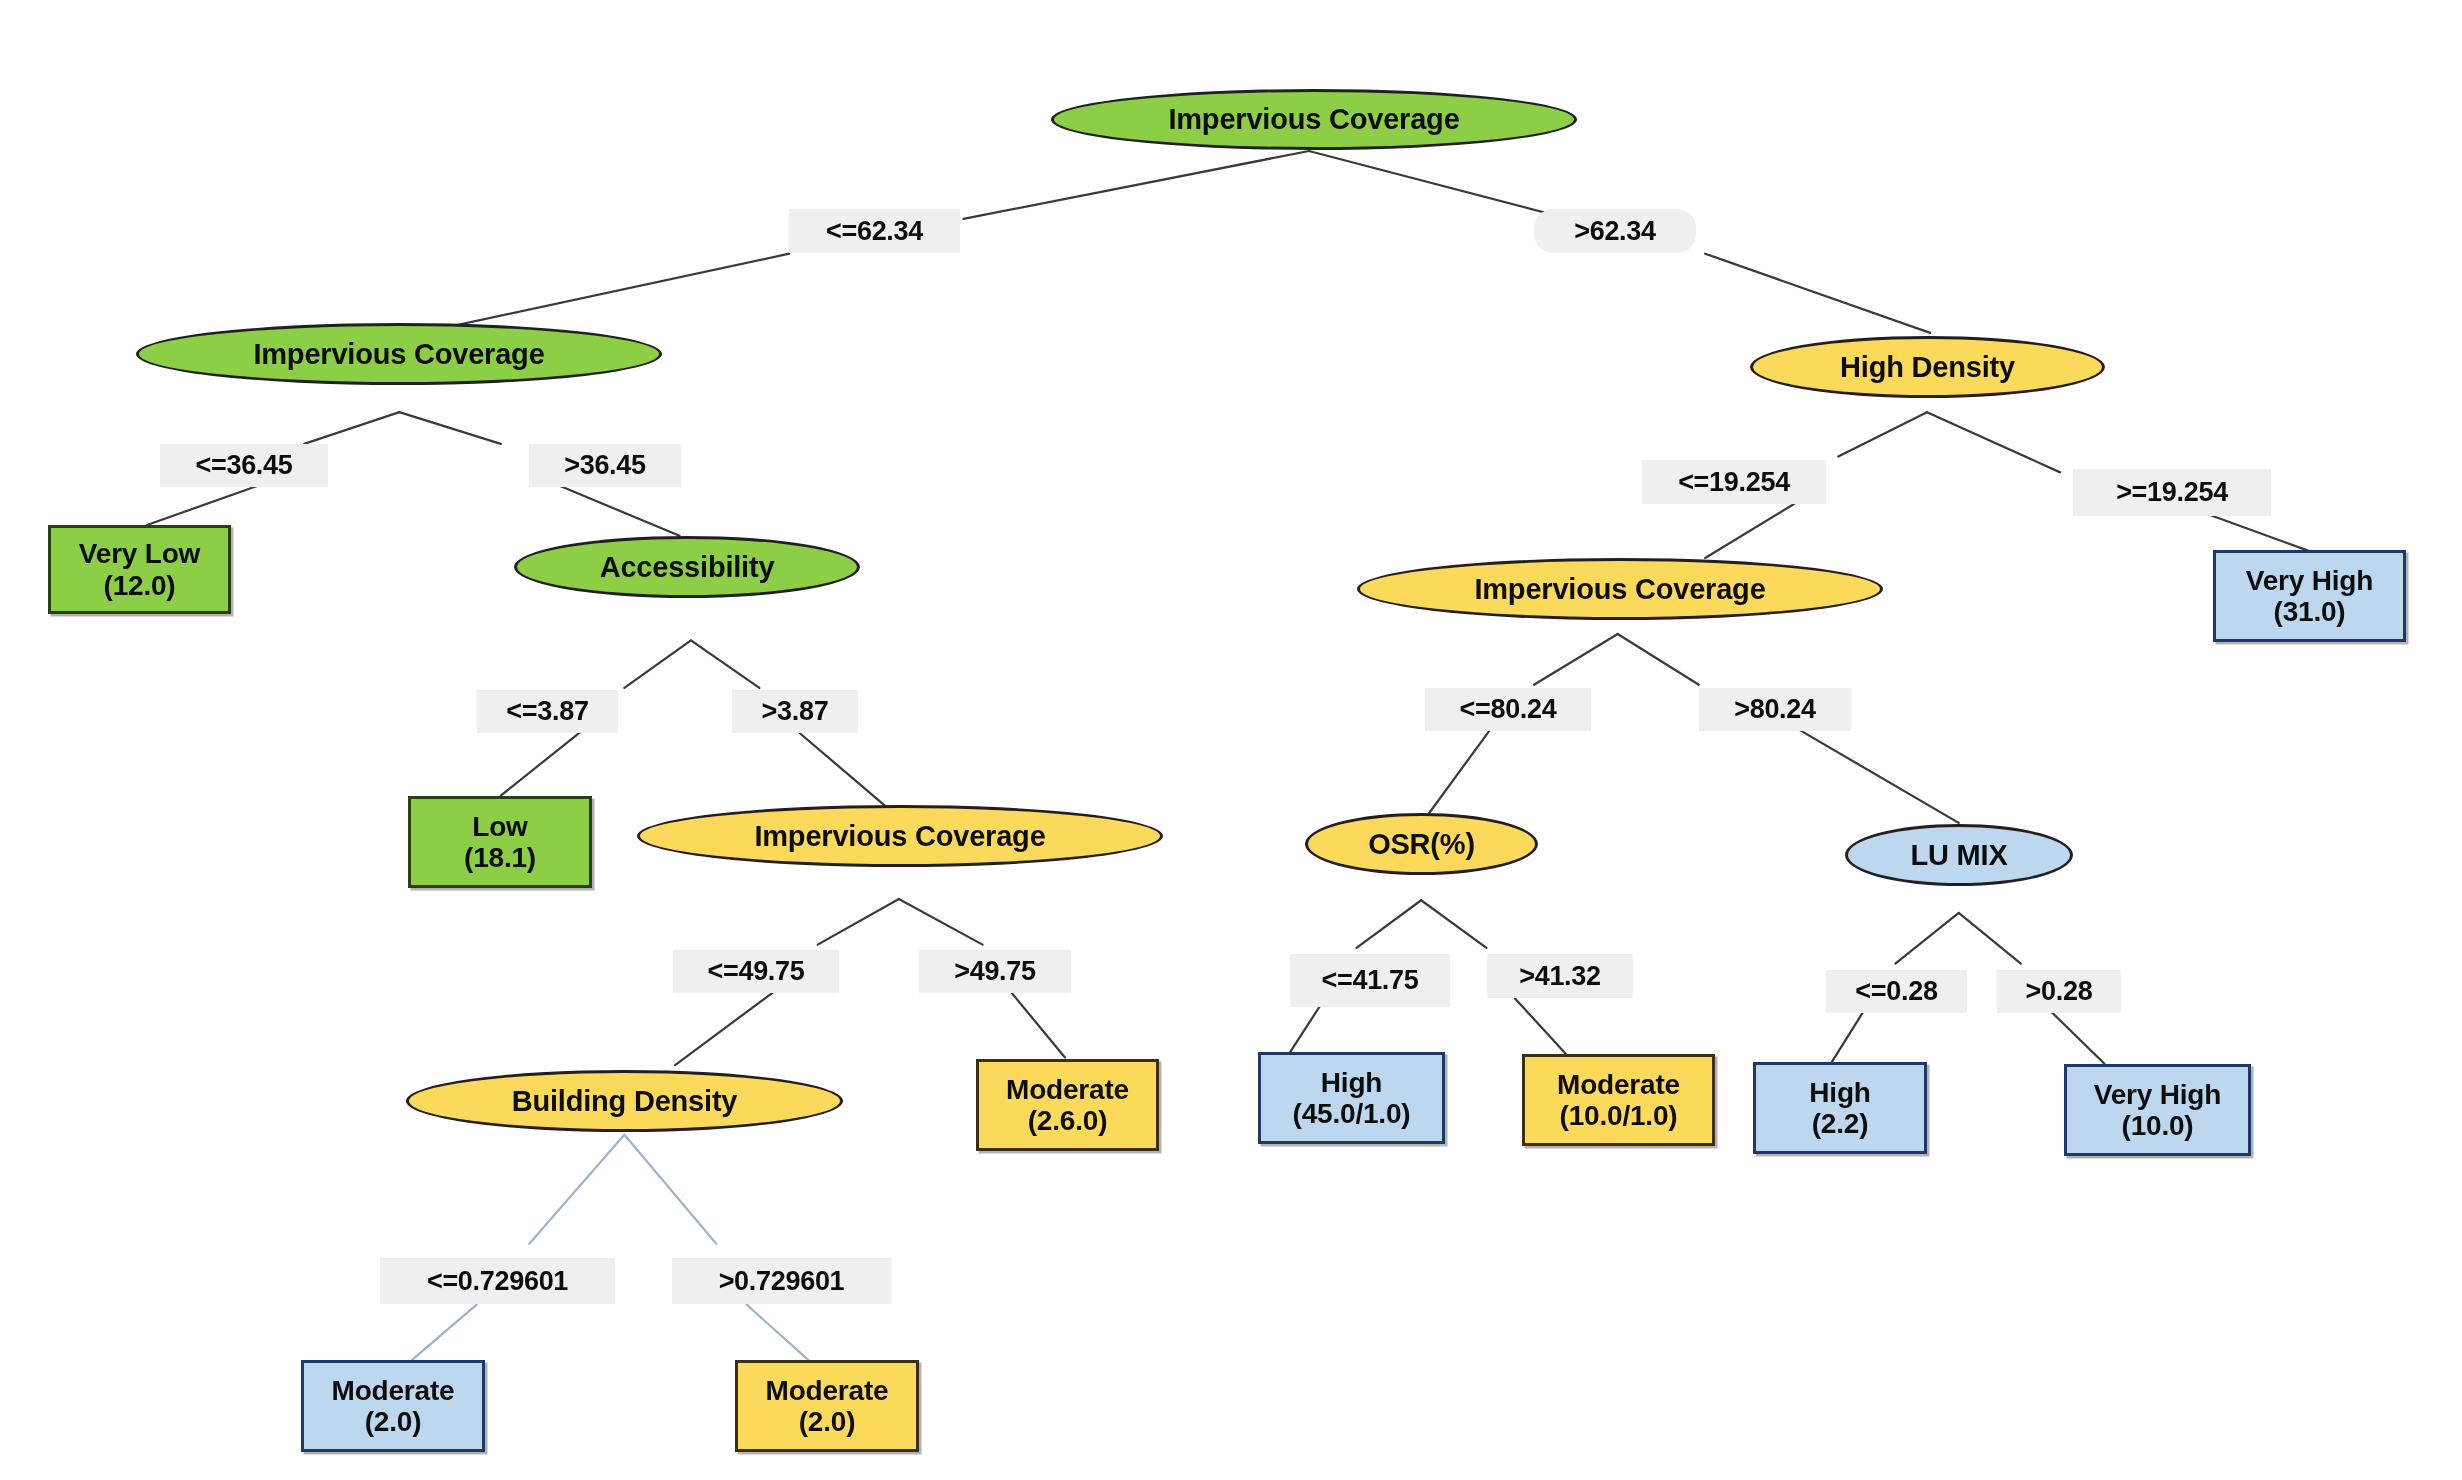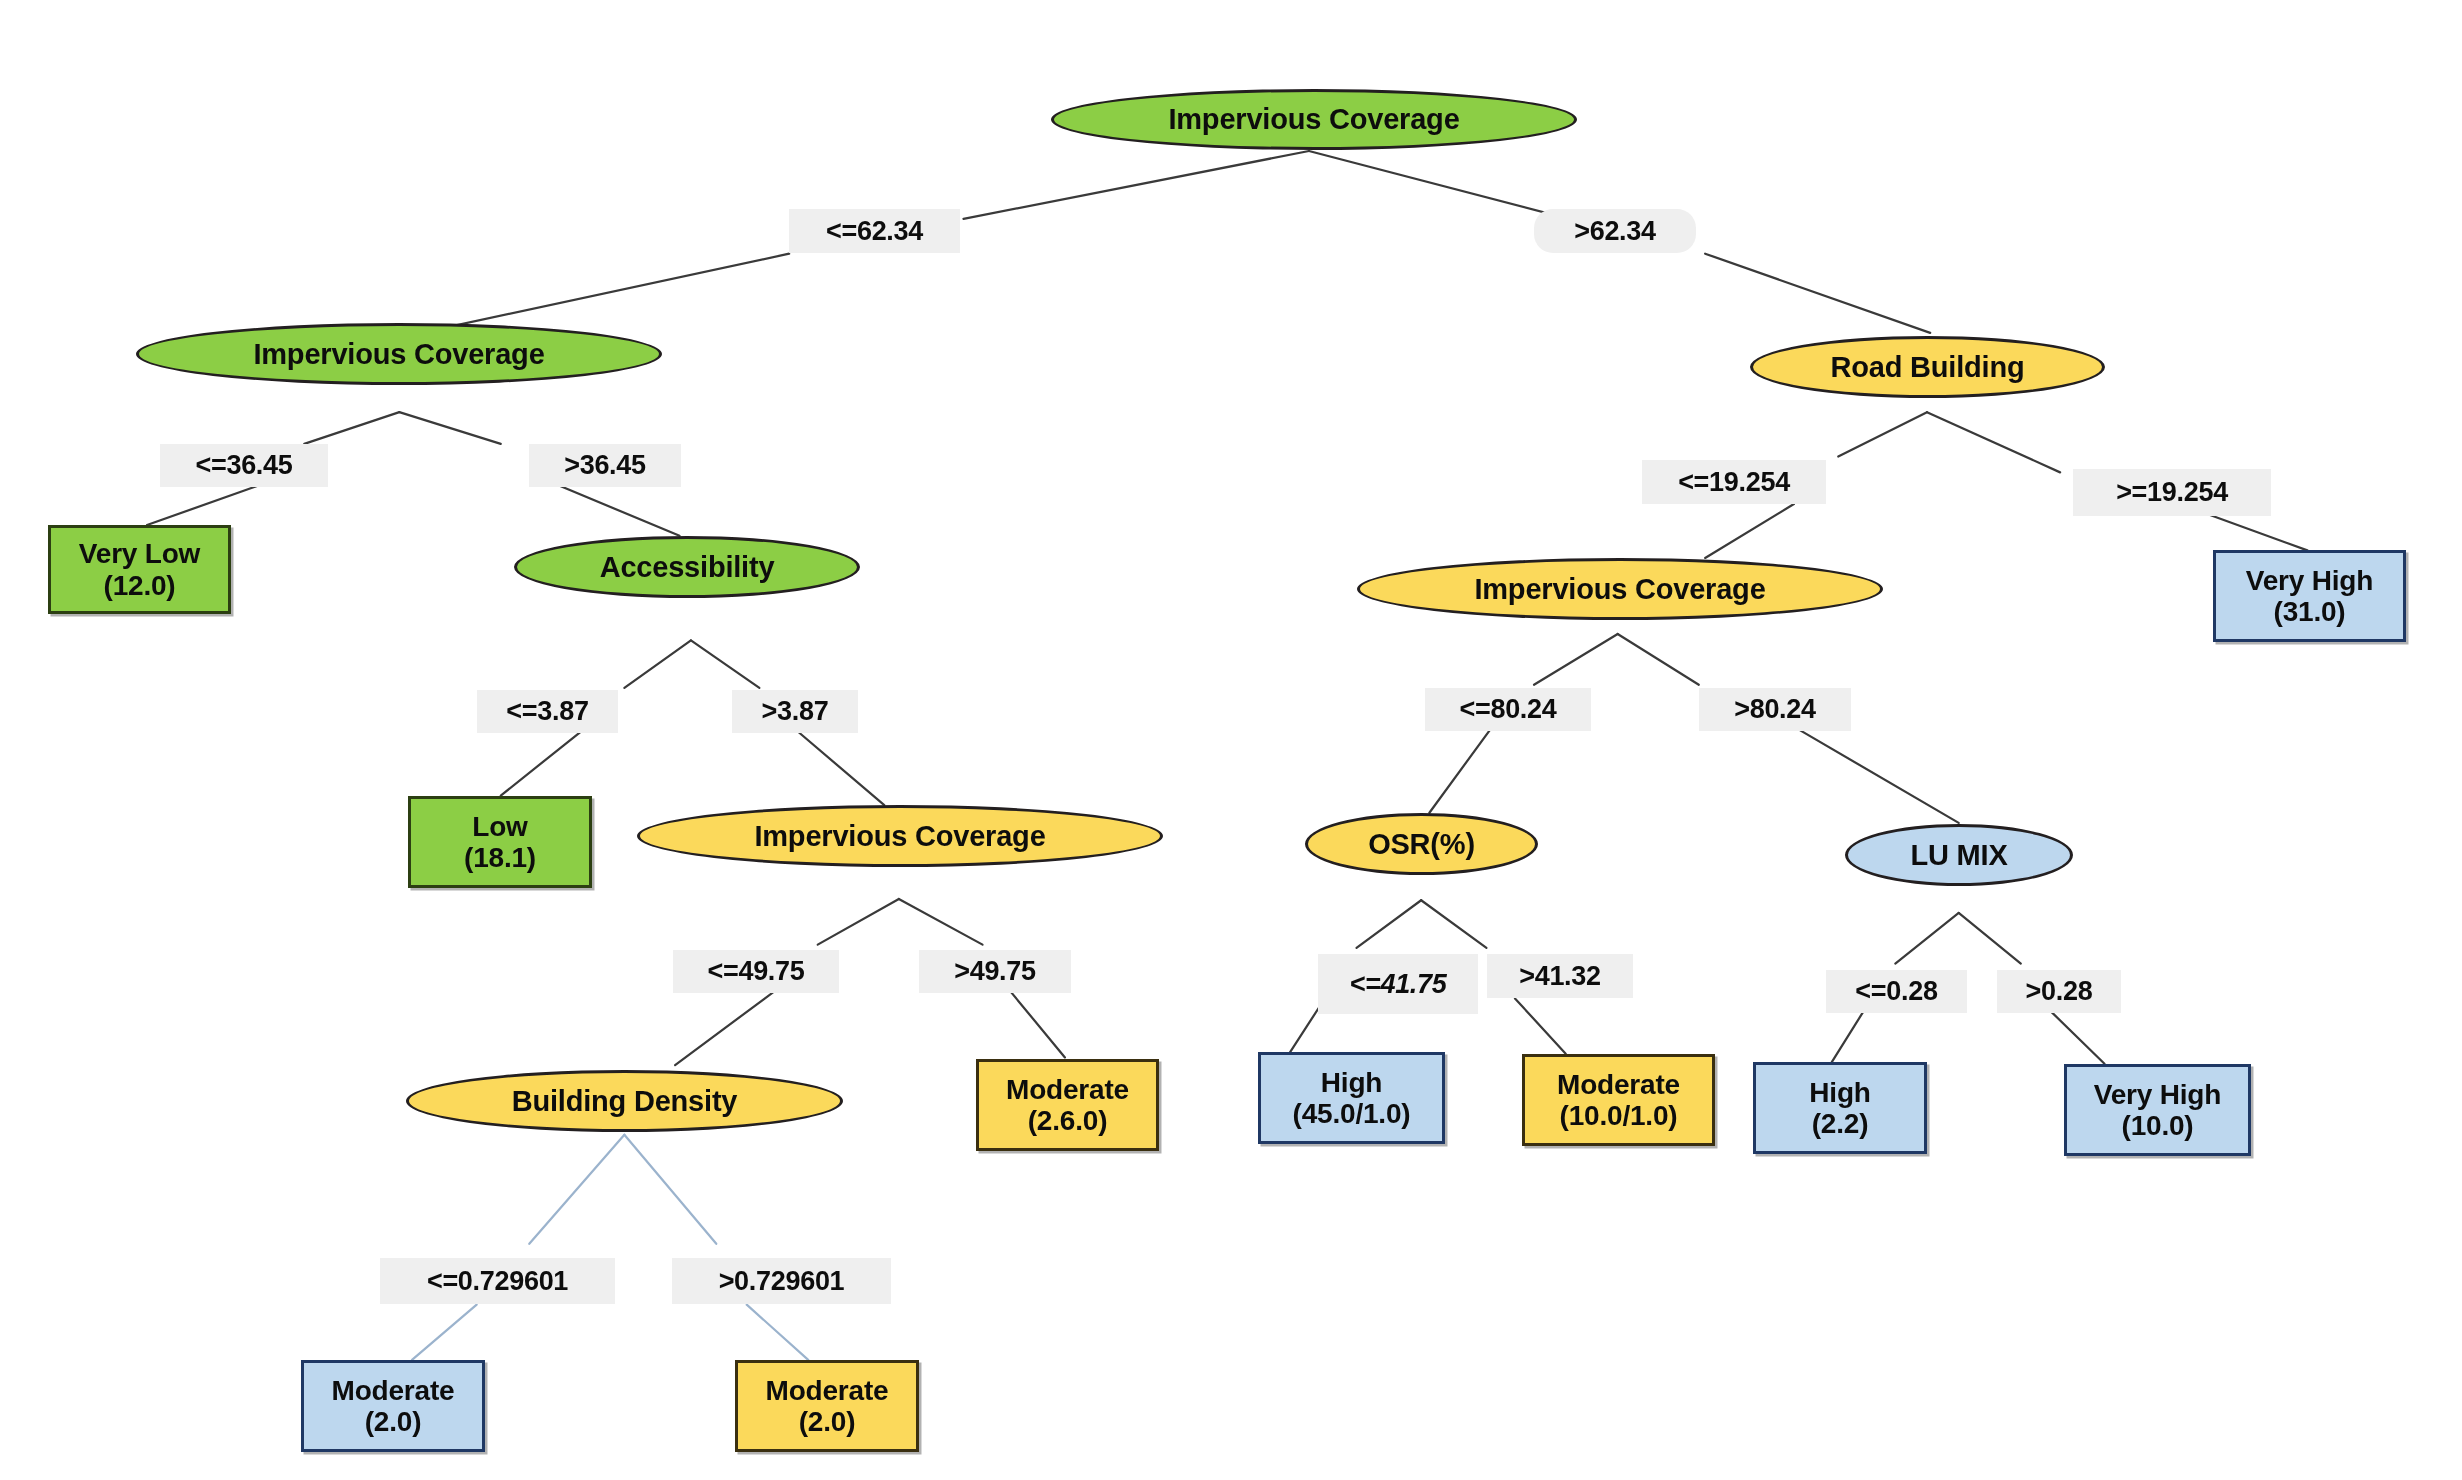--- a/index.html
+++ b/index.html
@@ -134,21 +134,21 @@
 
   <div class="node leaf yellow-leaf fill-yellow" style="left:976px;top:1059px;width:183px;height:92px;">Moderate
 (2.6.0)</div>
 
   <div class="node leaf fill-blue" style="left:301px;top:1360px;width:184px;height:92px;">Moderate
 (2.0)</div>
 
   <div class="node leaf yellow-leaf fill-yellow" style="left:735px;top:1360px;width:184px;height:92px;">Moderate
 (2.0)</div>
 
-  <div class="node ellipse fill-yellow" style="left:1750px;top:336px;width:355px;height:62px;">Road Building</div>
+  <div class="node ellipse fill-yellow" style="left:1750px;top:336px;width:355px;height:62px;">High Density</div>
 
   <div class="node ellipse fill-yellow" style="left:1357px;top:558px;width:526px;height:62px;">Impervious Coverage</div>
 
   <div class="node leaf fill-blue" style="left:2213px;top:550px;width:193px;height:92px;">Very High
 (31.0)</div>
 
   <div class="node ellipse fill-yellow" style="left:1305px;top:813px;width:233px;height:62px;">OSR(%)</div>
 
   <div class="node ellipse fill-blue" style="left:1845px;top:824px;width:228px;height:62px;">LU MIX</div>
 
@@ -185,21 +185,21 @@
   <div class="elabel" style="left:672px;top:1258px;width:219px;height:46px;">&gt;0.729601</div>
 
   <div class="elabel" style="left:1642px;top:460px;width:184px;height:44px;">&lt;=19.254</div>
 
   <div class="elabel" style="left:2073px;top:469px;width:198px;height:47px;">&gt;=19.254</div>
 
   <div class="elabel" style="left:1425px;top:688px;width:166px;height:43px;">&lt;=80.24</div>
 
   <div class="elabel" style="left:1699px;top:688px;width:152px;height:43px;">&gt;80.24</div>
 
-  <div class="elabel" style="left:1318px;top:954px;width:160px;height:60px;font-style:italic;">&lt;=41.75</div>
+  <div class="elabel" style="left:1290px;top:954px;width:160px;height:53px;">&lt;=41.75</div>
 
   <div class="elabel" style="left:1487px;top:954px;width:146px;height:44px;">&gt;41.32</div>
 
   <div class="elabel" style="left:1826px;top:970px;width:141px;height:43px;">&lt;=0.28</div>
 
   <div class="elabel" style="left:1997px;top:970px;width:124px;height:43px;">&gt;0.28</div>
 
 </div>
 
 

